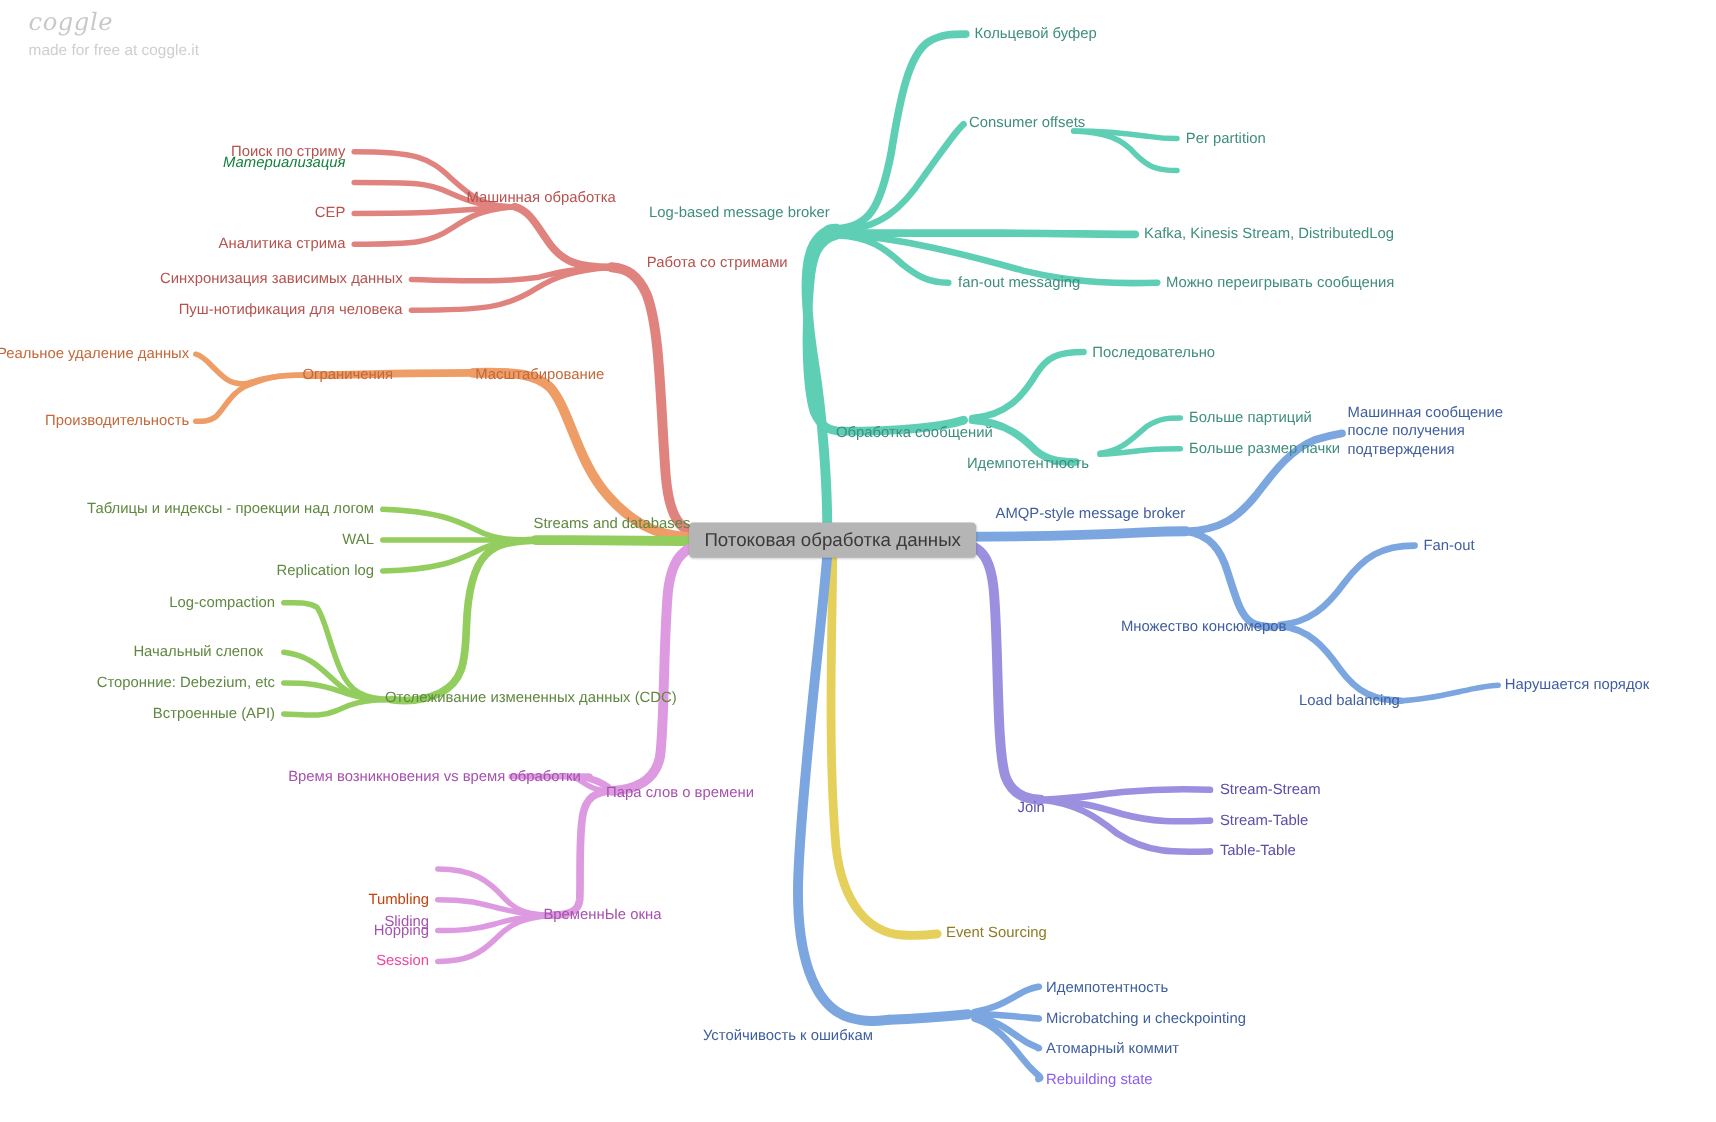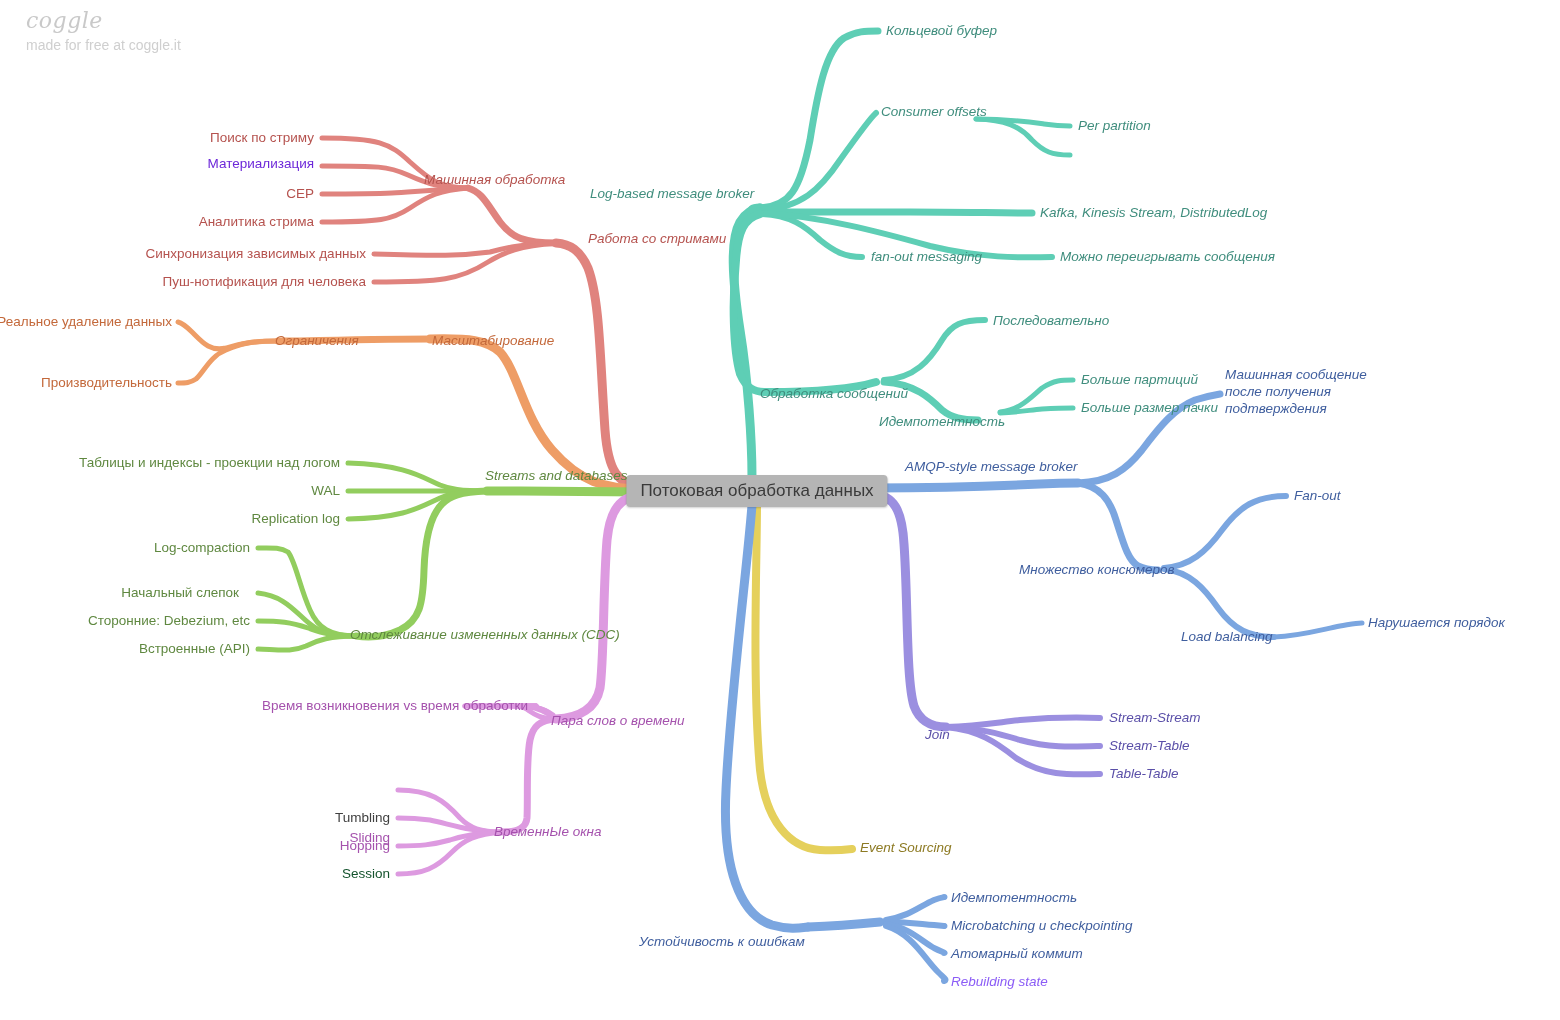--- a/index.html
+++ b/index.html
@@ -2,21 +2,21 @@
 <html><head>
 <meta charset="utf-8">
 <style>
   html,body{margin:0;padding:0;background:#fff;}
   body{width:1560px;height:1020px;overflow:hidden;font-family:"Liberation Sans",sans-serif;}
   #stage{position:relative;width:1560px;height:1020px;background:#fff;}
   svg#links{position:absolute;left:0;top:0;width:1560px;height:1020px;}
   .lbl{position:absolute;font-size:13.5px;line-height:1.25;white-space:nowrap;}
   .lbl.wrap{white-space:normal;}
   .r{transform:translate(-100%,-50%);}   
-  .l{transform:translate(0,-50%);font-style:italic;}
+  .l{transform:translate(0,-50%);}
   #root{position:absolute;background:#b5b5b5;border-radius:4px;color:#3a3a3a;
         font-size:17px;padding:6px 14px;white-space:nowrap;
         transform:translate(-50%,-50%);box-shadow:0 1px 2px rgba(0,0,0,.18);}
   #wm{position:absolute;left:26px;top:8px;color:#c9c9c9;}
   #wm .brand{font-family:"DejaVu Serif",serif;font-style:italic;font-size:22px;letter-spacing:.5px;}
   #wm .sub{font-size:14px;margin-top:4px;color:#cfcfcf;}
 </style>
 </head>
 <body>
 
@@ -121,21 +121,21 @@
     <div class="brand">coggle</div>
     <div class="sub">made for free at coggle.it</div>
   </div>
 
   <div id="root" style="left: 757px; top: 491px; background: rgb(181, 181, 181); color: rgb(58, 58, 58);">Потоковая обработка данных</div>
 
   <div id="labels">
       <div class="lbl l" style="left: 588px; top: 239px; color: rgb(181, 82, 78);">Работа со стримами</div>
       <div class="lbl l" style="left: 424px; top: 180px; color: rgb(181, 82, 78);">Машинная обработка</div>
       <div class="lbl r" style="left: 314px; top: 138px; color: rgb(181, 82, 78);">Поиск по стриму</div>
-      <div class="lbl r" style="left: 314px; top: 164px; color: #6d28d9;">Материализация</div>
+      <div class="lbl r" style="left: 314px; top: 148px; color: #15803d; font-style: italic;">Материализация</div>
       <div class="lbl r" style="left: 314px; top: 194px; color: rgb(181, 82, 78);">CEP</div>
       <div class="lbl r" style="left: 314px; top: 222px; color: rgb(181, 82, 78);">Аналитика стрима</div>
       <div class="lbl r" style="left: 366px; top: 254px; color: rgb(181, 82, 78);">Синхронизация зависимых данных</div>
       <div class="lbl r" style="left: 366px; top: 282px; color: rgb(181, 82, 78);">Пуш-нотификация для человека</div>
       <div class="lbl l" style="left: 432px; top: 341px; color: rgb(195, 104, 58);">Масштабирование</div>
       <div class="lbl l" style="left: 275px; top: 341px; color: rgb(195, 104, 58);">Ограничения</div>
       <div class="lbl r" style="left: 172px; top: 322px; color: rgb(195, 104, 58);">Реальное удаление данных</div>
       <div class="lbl r" style="left: 172px; top: 383px; color: rgb(195, 104, 58);">Производительность</div>
       <div class="lbl l" style="left: 485px; top: 476px; color: rgb(95, 136, 64);">Streams and databases</div>
       <div class="lbl r" style="left: 340px; top: 463px; color: rgb(95, 136, 64);">Таблицы и индексы - проекции над логом</div>
@@ -143,23 +143,23 @@
       <div class="lbl r" style="left: 340px; top: 519px; color: rgb(95, 136, 64);">Replication log</div>
       <div class="lbl l" style="left: 350px; top: 635px; color: rgb(95, 136, 64);">Отслеживание измененных данных (CDC)</div>
       <div class="lbl r" style="left: 250px; top: 548px; color: rgb(95, 136, 64);">Log-compaction</div>
       <div class="lbl r" style="left: 239px; top: 593px; color: rgb(95, 136, 64);">Начальный слепок</div>
       <div class="lbl r" style="left: 250px; top: 621px; color: rgb(95, 136, 64);">Сторонние: Debezium, etc</div>
       <div class="lbl r" style="left: 250px; top: 649px; color: rgb(95, 136, 64);">Встроенные (API)</div>
       <div class="lbl l" style="left: 551px; top: 721px; color: rgb(165, 82, 173);">Пара слов о времени</div>
       <div class="lbl r" style="left: 528px; top: 706px; color: rgb(165, 82, 173);">Время возникновения vs время обработки</div>
       <div class="lbl l" style="left: 494px; top: 832px; color: rgb(165, 82, 173);">ВременнЫе окна</div>
       <div class="lbl r" style="left: 390px; top: 790px; color: rgb(165, 82, 173); margin-top: 48px;">Sliding</div>
-      <div class="lbl r" style="left: 390px; top: 818px; color: #404040;">Tumbling</div>
+      <div class="lbl r" style="left: 390px; top: 818px; color: #c2410c;">Tumbling</div>
       <div class="lbl r" style="left: 390px; top: 846px; color: rgb(165, 82, 173);">Hopping</div>
-      <div class="lbl r" style="left: 390px; top: 874px; color: #14532d;">Session</div>
+      <div class="lbl r" style="left: 390px; top: 874px; color: #ec4899;">Session</div>
       <div class="lbl l" style="left: 590px; top: 194px; color: rgb(63, 141, 125);">Log-based message broker</div>
       <div class="lbl l" style="left: 886px; top: 31px; color: rgb(63, 141, 125);">Кольцевой буфер</div>
       <div class="lbl l" style="left: 881px; top: 112px; color: rgb(63, 141, 125);">Consumer offsets</div>
       <div class="lbl l" style="left: 1078px; top: 126px; color: rgb(63, 141, 125);">Per partition</div>
       <div class="lbl l" style="left: 1040px; top: 213px; color: rgb(63, 141, 125);">Kafka, Kinesis Stream, DistributedLog</div>
       <div class="lbl l" style="left: 871px; top: 257px; color: rgb(63, 141, 125);">fan-out messaging</div>
       <div class="lbl l" style="left: 1060px; top: 257px; color: rgb(63, 141, 125);">Можно переигрывать сообщения</div>
       <div class="lbl l" style="left: 760px; top: 394px; color: rgb(63, 141, 125);">Обработка сообщений</div>
       <div class="lbl l" style="left: 993px; top: 321px; color: rgb(63, 141, 125);">Последовательно</div>
       <div class="lbl l" style="left: 879px; top: 422px; color: rgb(63, 141, 125);">Идемпотентность</div>

